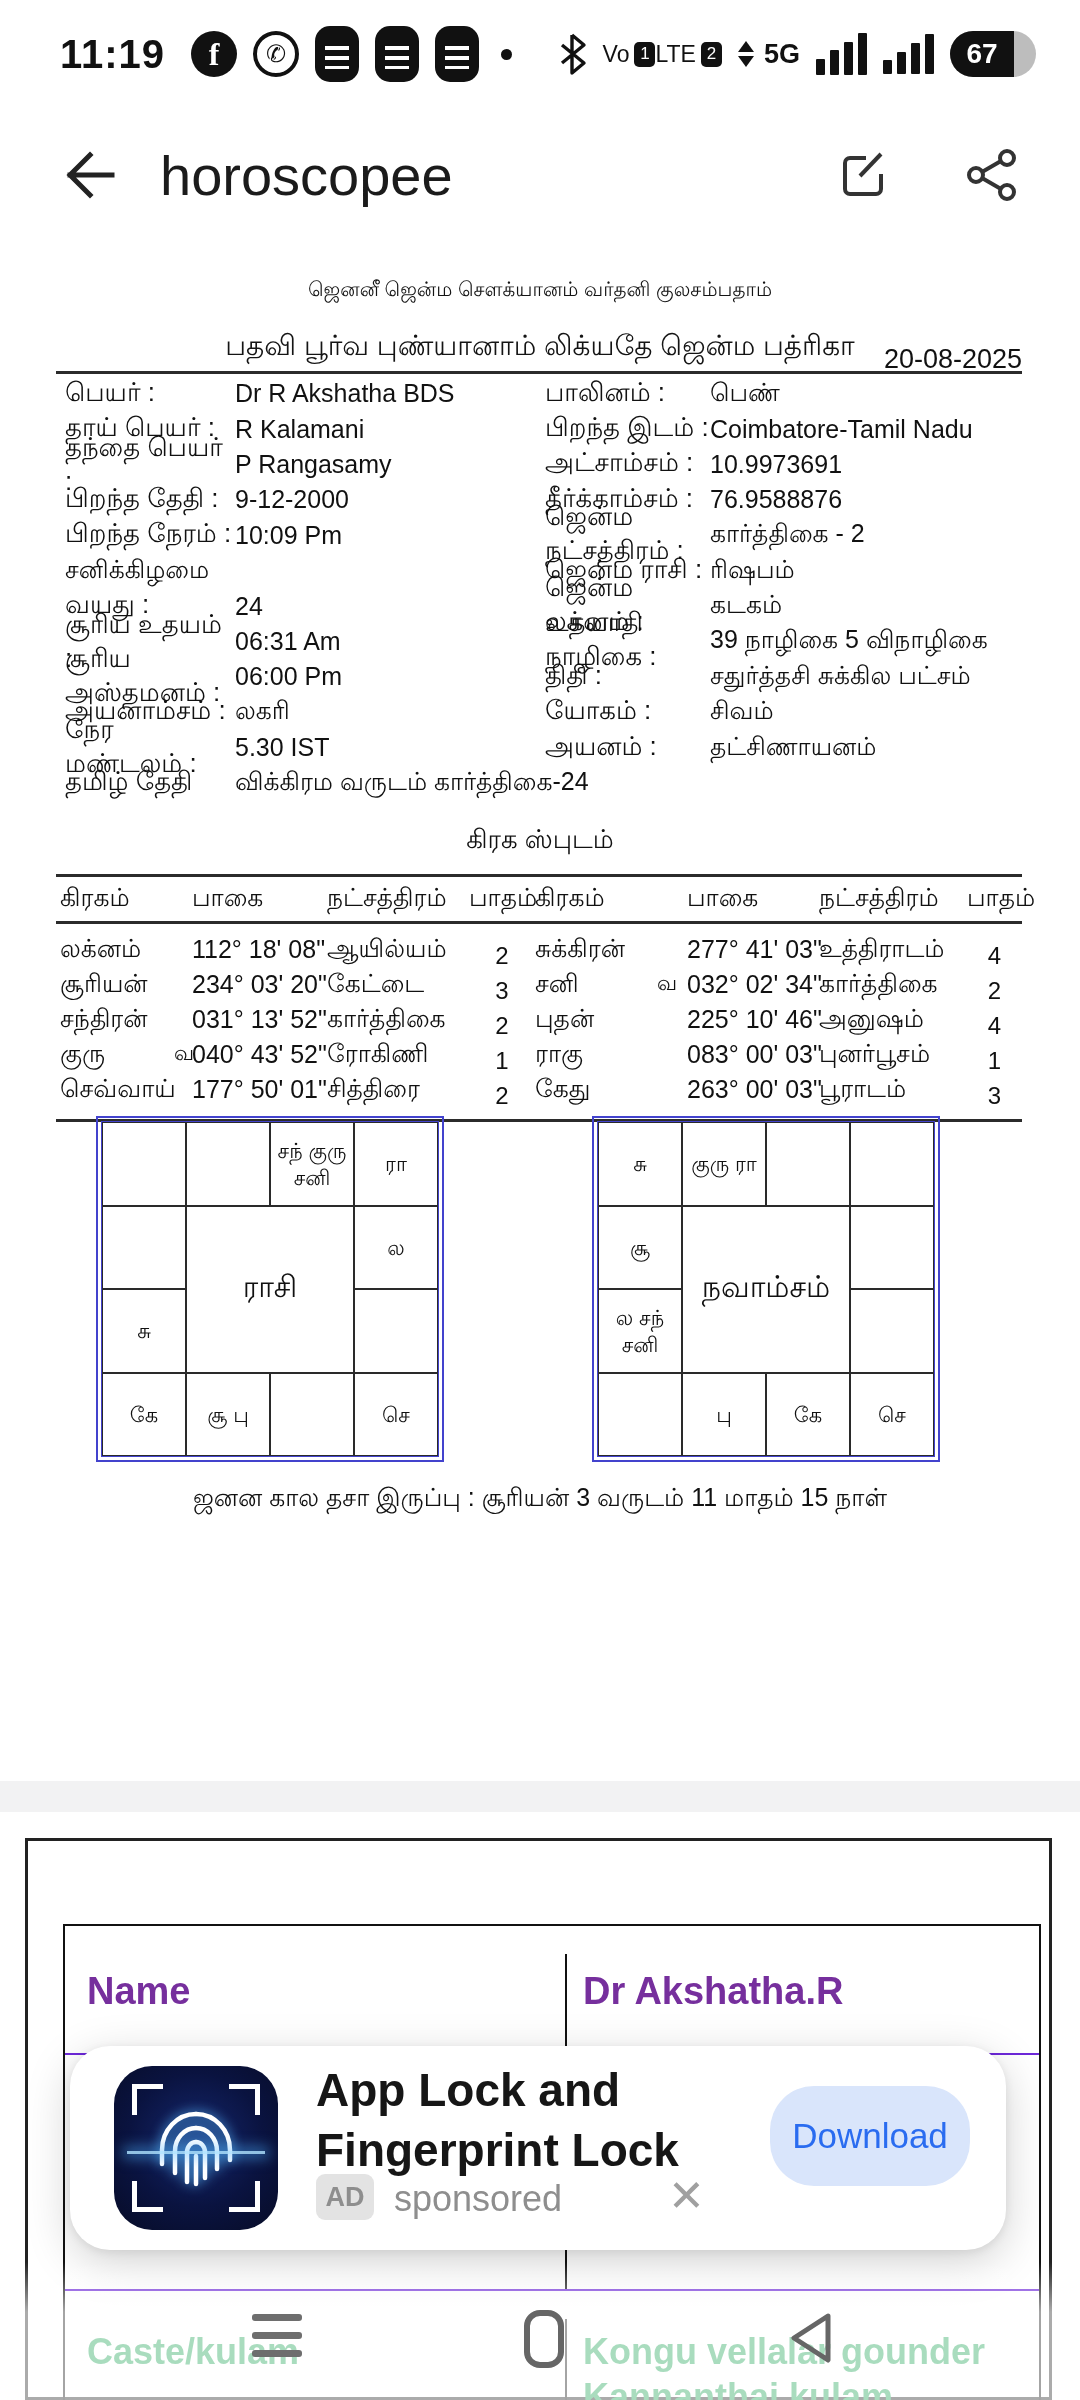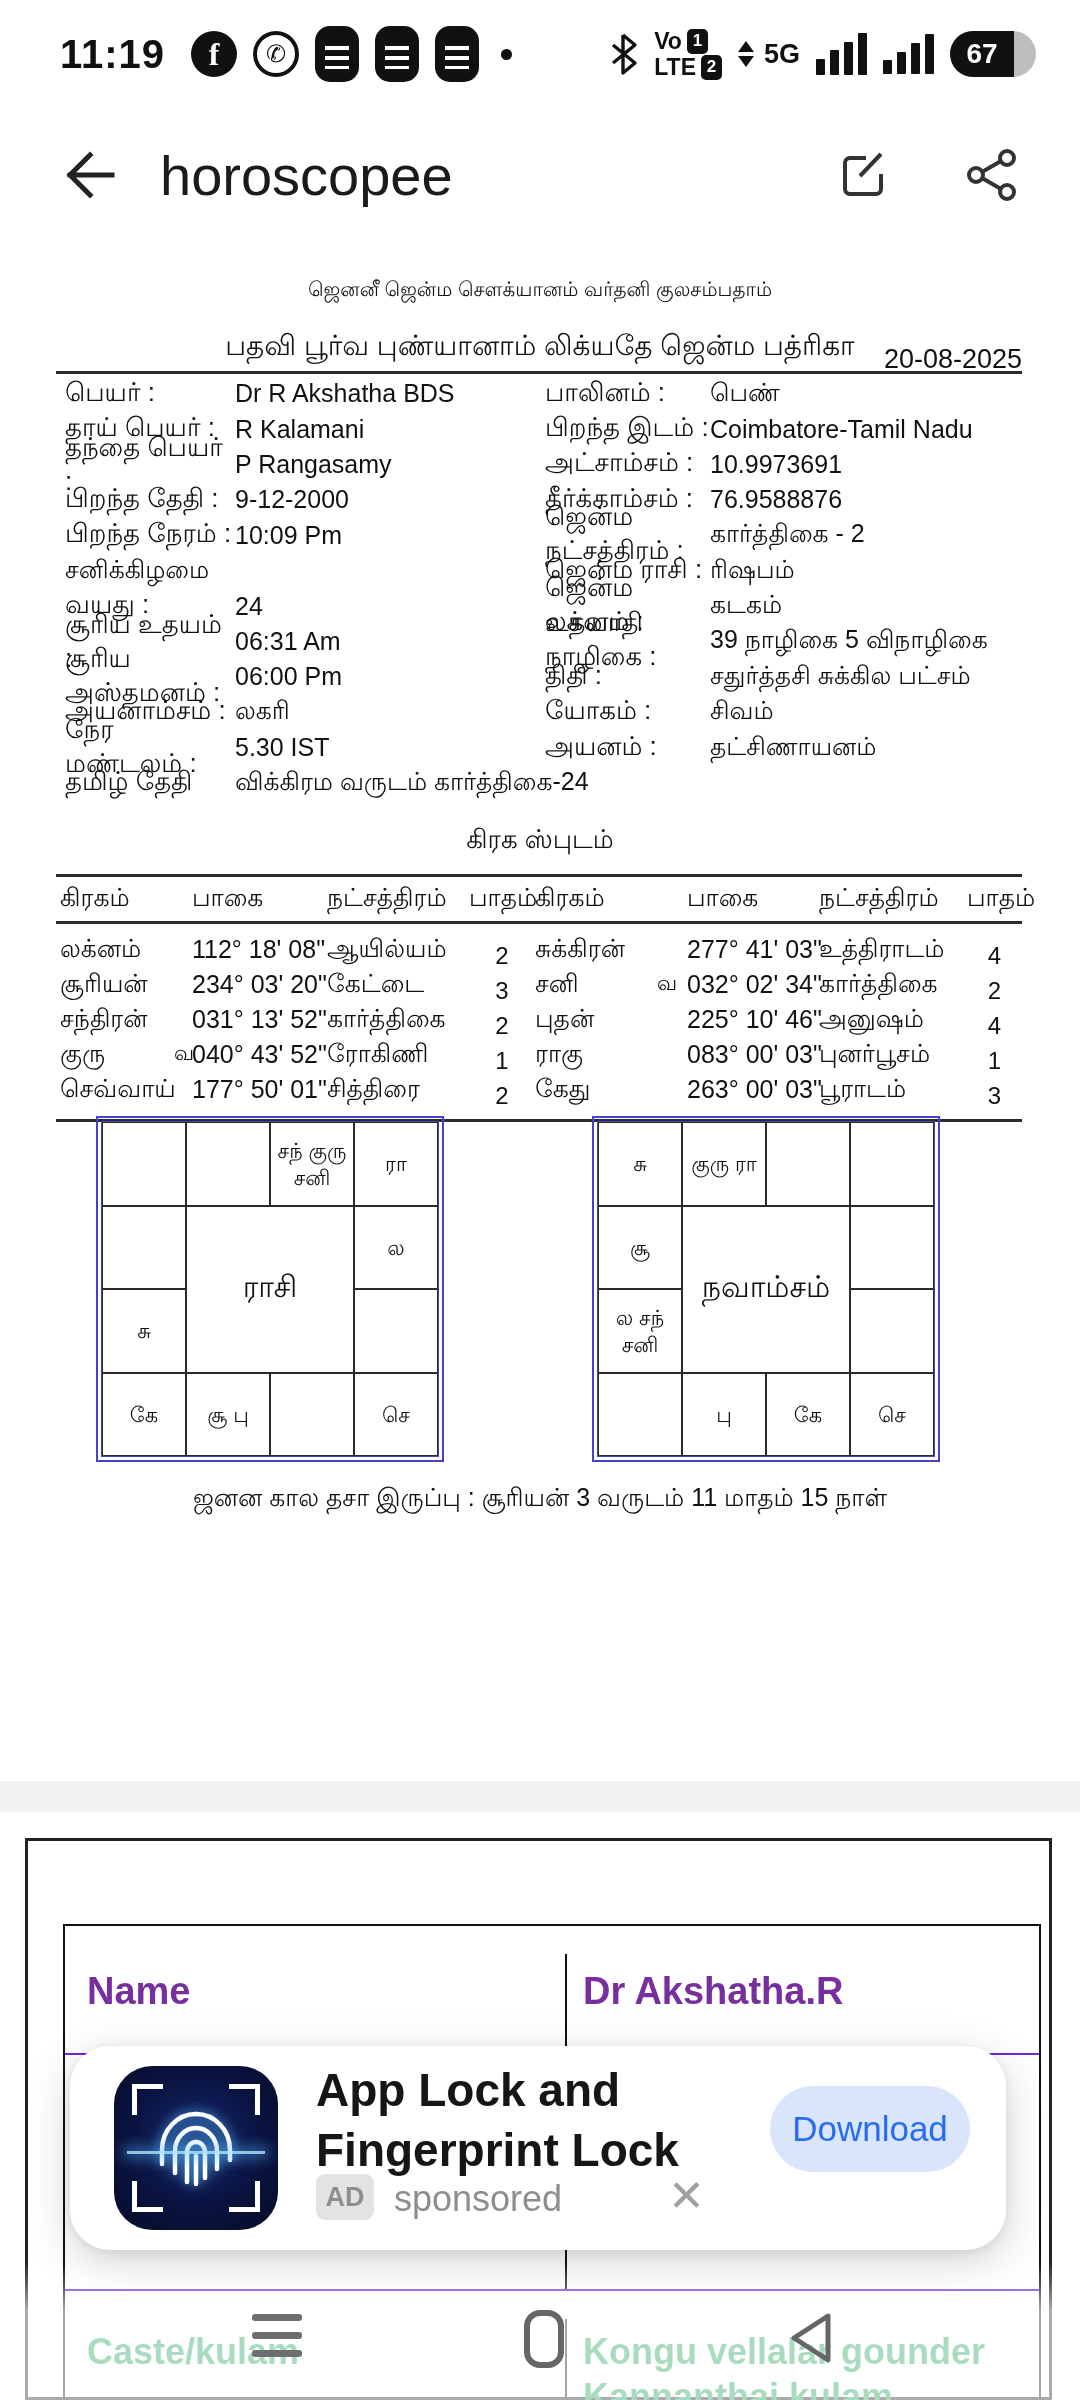--- a/index.html
+++ b/index.html
@@ -12,21 +12,21 @@
   .sb-icons{display:flex;align-items:center;gap:16px;margin-left:26px;}
   .fb-ic{width:46px;height:46px;border-radius:50%;background:#111;color:#fff;display:flex;align-items:center;
          justify-content:center;font-size:32px;font-weight:bold;font-family:"Liberation Serif",serif;}
   .wa-ic{width:38px;height:38px;border:4px solid #111;border-radius:50%;display:flex;align-items:center;
          justify-content:center;font-size:24px;color:#111;}
   .msg-ic{width:44px;height:56px;background:#111;border-radius:15px;position:relative;}
   .msg-ic::after{content:"";position:absolute;left:10px;right:10px;top:20px;height:23px;
                  background:repeating-linear-gradient(#fff 0 4px,transparent 4px 10px);}
   .sb-dot{width:11px;height:11px;border-radius:50%;background:#111;margin-left:6px;}
   .sb-right{margin-left:auto;display:flex;align-items:center;gap:16px;}
-  .volte{display:flex;flex-direction:column;font-weight:bold;font-size:23px;line-height:26px;}
+  .volte{display:flex;font-weight:normal;font-size:23px;line-height:26px;}
   .volte-row{display:flex;align-items:center;gap:5px;}
   .simbadge{width:21px;height:25px;background:#111;color:#fff;border-radius:5px;font-size:17px;
             display:flex;align-items:center;justify-content:center;}
   .updown{display:flex;flex-direction:column;gap:4px;align-items:center;}
   .tri-up{width:0;height:0;border-left:8px solid transparent;border-right:8px solid transparent;border-bottom:11px solid #111;}
   .tri-dn{width:0;height:0;border-left:8px solid transparent;border-right:8px solid transparent;border-top:11px solid #111;}
   .g5{font-size:27px;font-weight:bold;margin-left:-6px;}
   .bars{display:flex;align-items:flex-end;gap:5px;}
   .bars i{display:block;width:9px;background:#111;border-radius:1px;}
   .batt{width:86px;height:46px;border-radius:23px;background:#bdbdbd;position:relative;overflow:hidden;}
@@ -106,21 +106,21 @@
   .brk-bl{left:18px;bottom:18px;border-left:5px solid #fff;border-bottom:5px solid #fff;}
   .brk-br{right:18px;bottom:18px;border-right:5px solid #fff;border-bottom:5px solid #fff;}
   .fpsvg{position:absolute;left:50%;top:50%;transform:translate(-50%,-50%);filter:drop-shadow(0 0 6px rgba(90,190,255,.95));}
   .scanline{position:absolute;left:8%;right:8%;top:52%;height:3px;background:rgba(170,225,255,.85);
             box-shadow:0 0 14px 4px rgba(80,180,255,.55);}
   .adtitle{position:absolute;left:246px;top:14px;font-size:46px;font-weight:bold;color:#161616;line-height:60px;}
   .adbadge{position:absolute;left:246px;top:128px;width:58px;height:46px;background:#e3e3e3;border-radius:9px;
            color:#8e8e8e;font-size:27px;font-weight:bold;display:flex;align-items:center;justify-content:center;}
   .adsponsored{position:absolute;left:324px;top:132px;font-size:36px;color:#8e8e8e;}
   .adclose{position:absolute;left:598px;top:124px;font-size:44px;color:#a0a0a0;}
-  .adbtn{position:absolute;left:700px;top:40px;width:200px;height:86px;border-radius:44px;background:#d9e5fb;
+  .adbtn{position:absolute;left:700px;top:40px;width:200px;height:100px;border-radius:44px;background:#d9e5fb;
          color:#2a6cf0;font-size:35px;display:flex;align-items:center;justify-content:center;}
   
   .navfade{position:absolute;left:0;top:2262px;width:1080px;height:138px;z-index:6;pointer-events:none;
            background:linear-gradient(to bottom,rgba(255,255,255,0) 0,rgba(255,255,255,0.62) 50px,rgba(255,255,255,0.62) 100%);}
   .nav-menu{position:absolute;left:252px;top:2314px;width:50px;z-index:7;}
   .nav-menu i{display:block;height:7px;background:#6e6e6e;border-radius:3px;margin-bottom:11px;}
   .nav-home{position:absolute;left:524px;top:2310px;width:40px;height:58px;border:6px solid #666;border-radius:16px;
             box-sizing:border-box;z-index:7;background:transparent;}
   .nav-back{position:absolute;left:786px;top:2312px;z-index:7;}
 </style>

